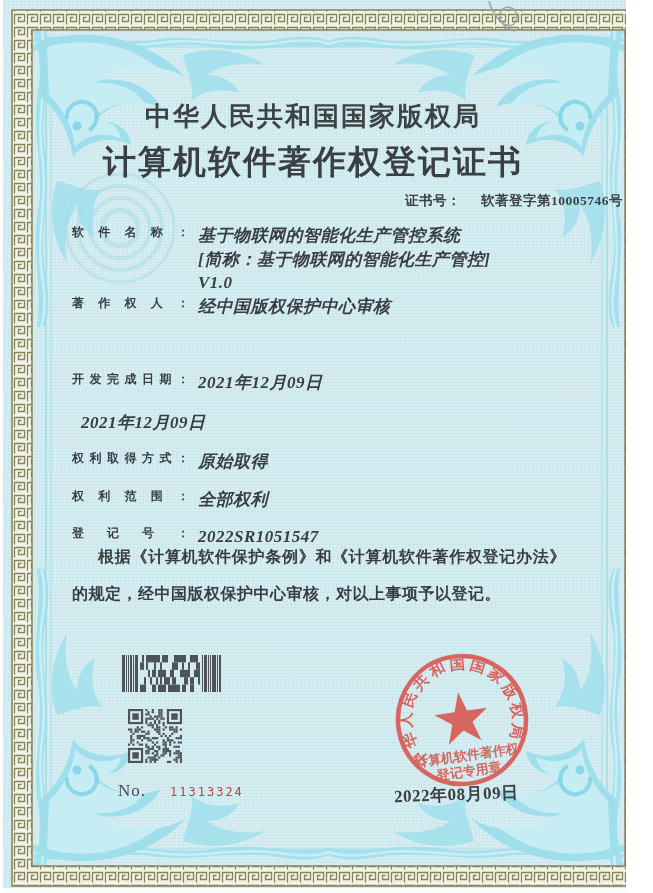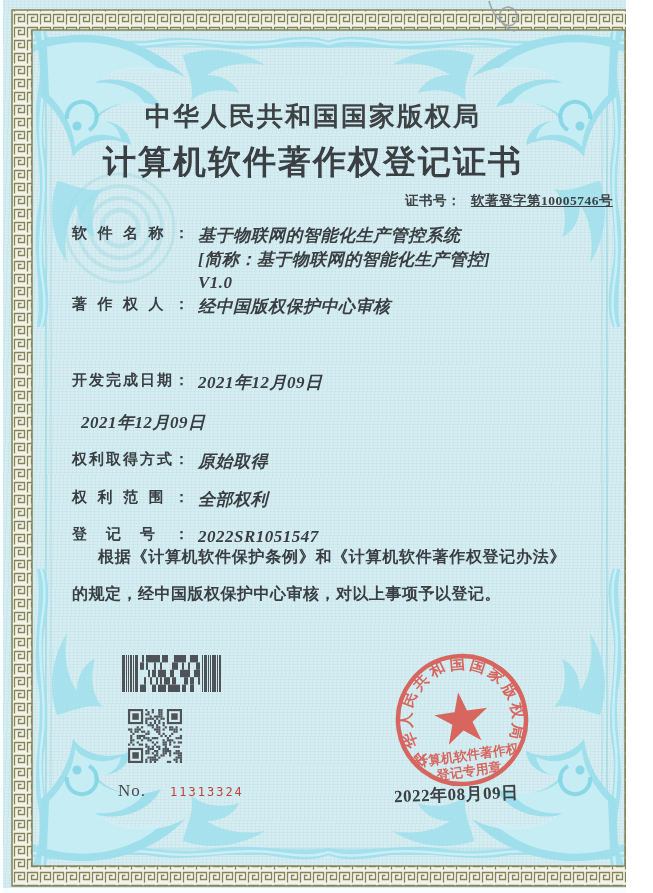--- a/index.html
+++ b/index.html
@@ -22,21 +22,21 @@
   }
   .cert-title{
     top:140px;left:0;width:100%;text-align:center;
     font-size:33px;font-weight:700;color:#3a3f43;letter-spacing:2px;white-space:nowrap;
   }
   .cert-no{
     top:192px;left:405px;font-size:13.5px;font-weight:700;color:#3c4246;letter-spacing:0.5px;white-space:nowrap;
   }
   .field-row{left:72px;display:flex;align-items:flex-start;}
   .field-label{
-    display:inline-block;width:117px;font-size:15px;font-weight:700;color:#383e42;
+    display:inline-block;width:117px;font-size:12px;font-weight:700;color:#383e42;
     text-align:justify;text-align-last:justify;flex:0 0 117px;
   }
   .field-value{margin-left:9px;font-size:17px;font-weight:700;color:#383e42;letter-spacing:0.5px;line-height:23.5px;font-style:italic;}
   .field-value .vline{display:block;white-space:nowrap;}
   .statement{
     top:538px;left:72px;width:494px;
     font-size:16px;font-weight:700;color:#383e42;line-height:37px;
     text-indent:26px;text-align:justify;letter-spacing:0.5px;
   }
   .serial{top:781px;left:118px;white-space:nowrap;}
@@ -112,21 +112,21 @@
     <use href="#cornerFlourish" transform="translate(33,865) scale(1,-1)"></use>
     <use href="#cornerFlourish" transform="translate(624,865) scale(-1,-1)"></use>
 
     <path d="M489,1 C494,20 510,33 516,21 C521,10 507,2 501,11 C496,19 505,29 515,31" fill="none" stroke="#939ba0" stroke-width="1.6" opacity="0.85"></path>
   </svg>
 
   <div class="abs authority">中华人民共和国国家版权局</div>
   <div class="abs cert-title">计算机软件著作权登记证书</div>
   <div class="abs cert-no">
     <span>证书号：</span>
-    <span style="margin-left:6px;text-decoration:underline;">软著登字第10005746号</span>
+    <span style="margin-left:16px;">软著登字第10005746号</span>
   </div>
 
   <div class="abs field-row" style="top:224px">
     <span class="field-label">软件名称：</span>
     <span class="field-value">
       <span class="vline">基于物联网的智能化生产管控系统</span>
       <span class="vline">[简称：基于物联网的智能化生产管控]</span>
       <span class="vline">V1.0</span>
     </span>
   </div>

